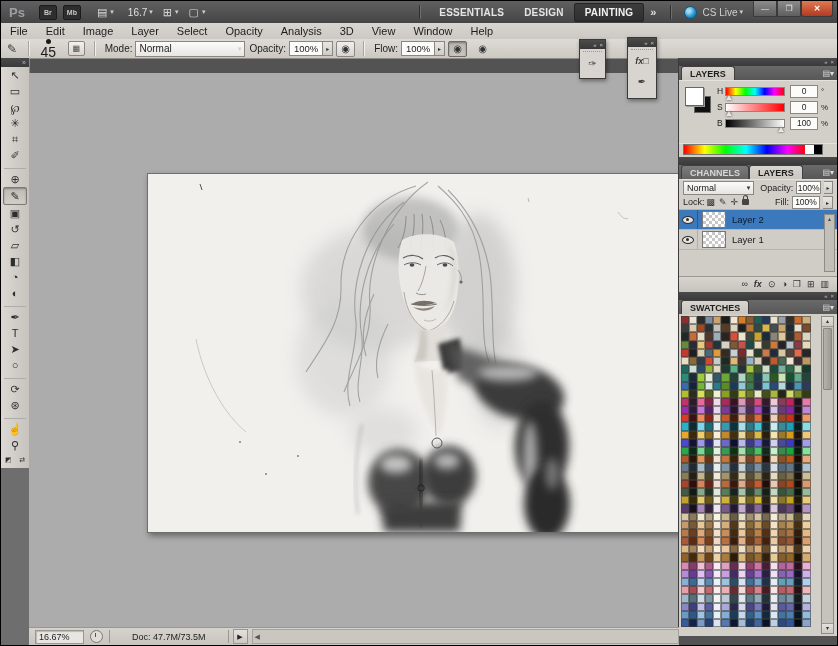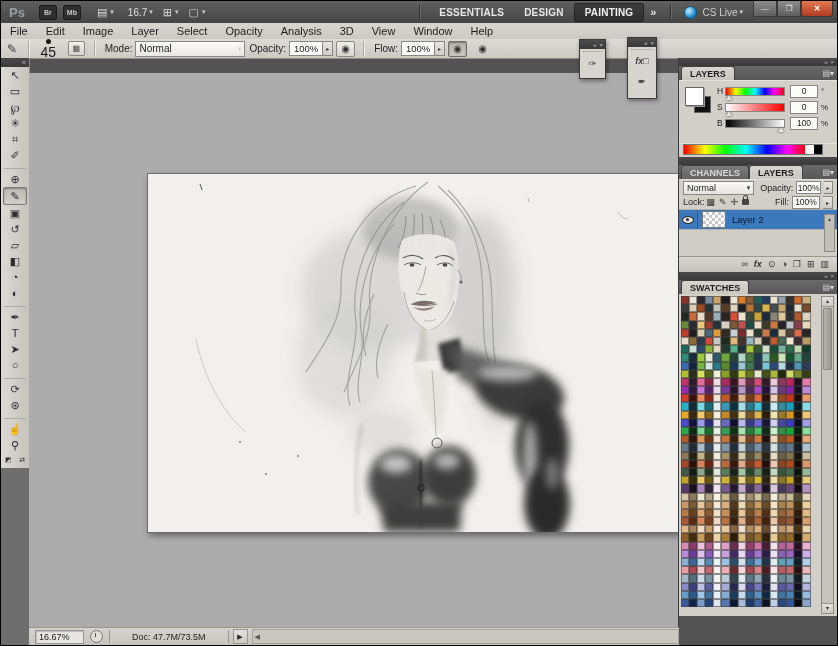--- a/index.html
+++ b/index.html
@@ -464,20 +464,27 @@
         <span class="vbox" style="margin-left:3px">100%</span>
         <span class="spin" style="height:11px">▸</span>
       </div>
       <div class="layerslist" id="layers-list">
           <div class="lrow selected">
             <span class="eyebox">
               <span class="eye"></span>
             </span>
             <span class="lthumb checker"></span>
             <span class="lname">Layer 2</span>
+          </div>
+          <div class="lrow">
+            <span class="eyebox">
+              <span class="eye"></span>
+            </span>
+            <span class="lthumb checker"></span>
+            <span class="lname">Layer 1</span>
           </div>
         </div>
       <div class="lempty"></div>
       <div class="dockscroll" style="top:34px;bottom:20px;">▴<br></div>
       <div class="lbotrow">
         <span class="ic">∞</span>
         <span class="ic" style="font-style:italic;font-weight:bold">fx</span>
         <span class="ic">⊙</span>
         <span class="ic">◑</span>
         <span class="ic">❒</span>

